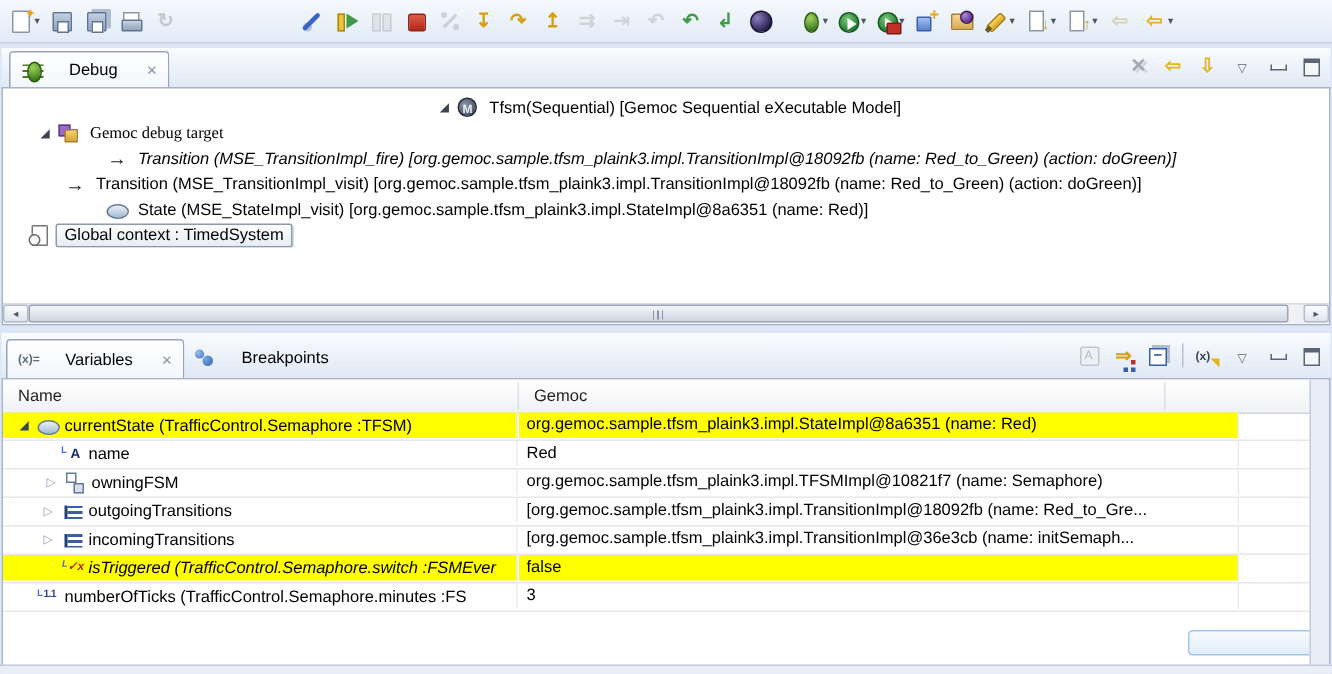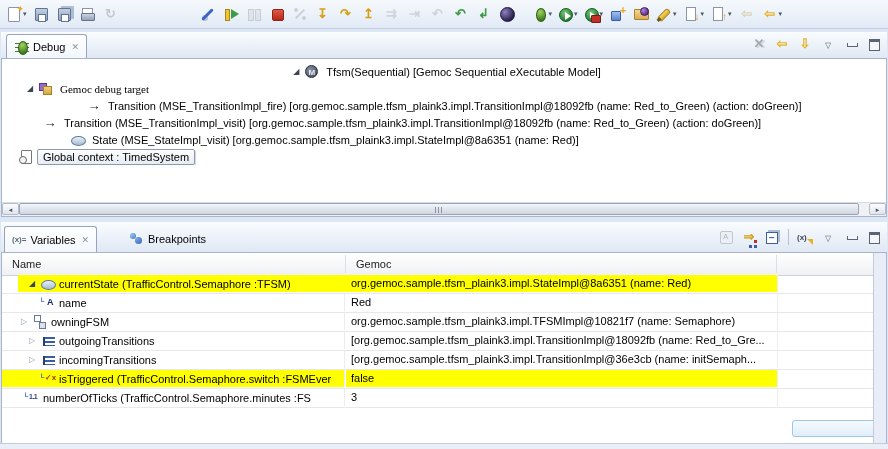--- a/index.html
+++ b/index.html
@@ -107,21 +107,21 @@
     background:#fff;border:1px solid #3a5fa8;box-shadow:2px -2px 0 #aebdd2;}
   .ic-collapseall::after{content:"−";position:absolute;left:5px;top:1px;font-size:10px;color:#3a5fa8;font-weight:bold;}
   .ic-watch::before{content:"(x)";position:absolute;left:0;top:1px;font-size:8px;font-weight:bold;color:#3c4452;}
   .ic-watch::after{content:"";position:absolute;right:0px;bottom:0px;width:0;height:0;
     border-top:6px solid #e4b424;border-left:6px solid transparent;}
 
   
   .debug-view{position:absolute;left:1px;top:32px;width:886px;height:185px;}
   .tabrow{position:relative;height:26px;
     background:linear-gradient(#fafcfe,#dfe8f4);border-bottom:1px solid #a2adc2;}
-  .tab{position:absolute;top:2px;height:24px;display:flex;align-items:center;gap:4px;
+  .tab{position:absolute;top:2px;height:24px;display:flex;align-items:center;gap:17px;
     padding:0 7px;box-sizing:border-box;}
   .tab.active{background:linear-gradient(#ffffff,#f2f6fb);border:1px solid #98a4bc;border-bottom:none;
     border-radius:3px 3px 0 0;z-index:2;}
   .tablabel{font-size:11px;}
   .tabclose{font-size:9px;color:#8a93a4;margin-left:2px;}
   .viewbar{position:absolute;right:4px;top:3px;display:flex;align-items:center;gap:5px;}
   .vbtn{width:18px;height:18px;display:flex;align-items:center;justify-content:center;}
   .viewbody{position:absolute;left:0;top:26px;width:886px;height:159px;background:#fff;
     border:1px solid #a9b4c9;box-sizing:border-box;overflow:hidden;}
   .tree{position:absolute;left:0;top:4px;width:884px;}
@@ -179,21 +179,21 @@
   .varsbody{position:absolute;left:0;top:30px;width:886px;height:197px;background:#fff;
     border:1px solid #a9b4c9;border-bottom:none;box-sizing:border-box;overflow:hidden;}
   .thead{position:absolute;left:0;top:0;width:873px;height:22px;
     background:linear-gradient(#ffffff,#f0f1f4);border-bottom:1px solid #cfd2d8;}
   .thcell{position:absolute;top:0;height:22px;line-height:22px;padding-left:10px;color:#222;}
   .thsep{position:absolute;top:2px;width:1px;height:18px;background:#dcdee4;}
   .vrows{position:absolute;left:0;top:22px;width:873px;}
   .vrow{position:relative;height:18px;border-bottom:1px solid #e7e8ec;}
   .vcell-name{position:absolute;left:0;top:0;width:343px;height:17px;display:flex;align-items:center;
     white-space:nowrap;overflow:hidden;border-right:1px solid #ececf0;box-sizing:border-box;}
-  .vcell-val{position:absolute;left:344px;top:0;width:432px;height:17px;line-height:17px;padding-left:5px;
+  .vcell-val{position:absolute;left:344px;top:0;width:480px;height:17px;line-height:17px;padding-left:5px;
     white-space:nowrap;overflow:hidden;border-right:1px solid #ececf0;box-sizing:border-box;}
   .vrow.hl .vcell-name,.vrow.hl .vcell-val{background:var(--hl,#ffff00);}
   .ricon{display:inline-block;width:16px;height:16px;flex:0 0 16px;position:relative;margin-right:3px;}
   .ri-attribute::before,.ri-boolean-attribute::before,.ri-numeric-attribute::before{
     content:"ᴸ";position:absolute;left:1px;top:1px;font-size:9px;color:#4a6ad8;font-weight:bold;}
   .ri-attribute::after{content:"A";position:absolute;left:7px;top:2px;font-size:9px;font-weight:bold;color:#1a2a6c;}
   .ri-boolean-attribute::after{content:"✓x";position:absolute;left:5px;top:2px;font-size:8px;font-weight:bold;color:#b02818;}
   .ri-numeric-attribute::after{content:"1.1";position:absolute;left:5px;top:3px;font-size:7px;font-weight:bold;
     color:#28468c;letter-spacing:-.5px;}
   .ri-reference::before{content:"";position:absolute;left:2px;top:1px;width:5px;height:5px;background:#fff;border:1px solid #6a7898;}
@@ -344,21 +344,21 @@
           <div class="trow" style="padding-left: 4px; justify-content: center;">
             <span class="exp open"></span>
             <span class="ticon ti-engine"></span>
             <span class="tlabel">Tfsm(Sequential) [Gemoc Sequential eXecutable Model]</span>
           </div>
           <div class="trow" style="padding-left: 20px; font-family: Liberation Serif, serif;">
             <span class="exp open"></span>
             <span class="ticon ti-target"></span>
             <span class="tlabel">Gemoc debug target</span>
           </div>
-          <div class="trow" style="padding-left: 68px;">
+          <div class="trow" style="padding-left: 52px; font-style: italic;">
             <span class="exp"></span>
             <span class="ticon ti-transition-arrow"></span>
             <span class="tlabel">Transition (MSE_TransitionImpl_fire) [org.gemoc.sample.tfsm_plaink3.impl.TransitionImpl@18092fb (name: Red_to_Green) (action: doGreen)]</span>
           </div>
           <div class="trow" style="padding-left: 24px;">
             <span class="exp"></span>
             <span class="ticon ti-transition-arrow"></span>
             <span class="tlabel">Transition (MSE_TransitionImpl_visit) [org.gemoc.sample.tfsm_plaink3.impl.TransitionImpl@18092fb (name: Red_to_Green) (action: doGreen)]</span>
           </div>
           <div class="trow" style="padding-left: 52px;">
@@ -418,37 +418,37 @@
     </div>
     <div class="varsbody">
       <div class="thead">
         <div class="thcell" style="left:0;width:333px;">Name</div>
         <div class="thcell" style="left:344px;width:420px;">Gemoc</div>
         <div class="thsep" style="left:343px;"></div>
         <div class="thsep" style="left:774px;"></div>
       </div>
       <div class="vrows" id="varRows">
           <div class="vrow hl">
-            <div class="vcell-name" style="padding-left: 6px; margin-left: 16px;">
+            <div class="vcell-name" style="padding-left: 6px;">
               <span class="exp open"></span>
               <span class="ricon ri-state-oval"></span>
               <span>currentState (TrafficControl.Semaphore :TFSM)</span>
             </div>
             <div class="vcell-val">org.gemoc.sample.tfsm_plaink3.impl.StateImpl@8a6351 (name: Red)</div>
           </div>
           <div class="vrow">
             <div class="vcell-name" style="padding-left: 22px;">
               <span class="exp"></span>
               <span class="ricon ri-attribute"></span>
               <span>name</span>
             </div>
             <div class="vcell-val">Red</div>
           </div>
           <div class="vrow">
-            <div class="vcell-name" style="padding-left: 14px;">
+            <div class="vcell-name" style="padding-left: 24px;">
               <span class="exp closed"></span>
               <span class="ricon ri-reference"></span>
               <span>owningFSM</span>
             </div>
             <div class="vcell-val">org.gemoc.sample.tfsm_plaink3.impl.TFSMImpl@10821f7 (name: Semaphore)</div>
           </div>
           <div class="vrow">
             <div class="vcell-name" style="padding-left: 22px;">
               <span class="exp closed"></span>
               <span class="ricon ri-list"></span>
@@ -458,21 +458,21 @@
           </div>
           <div class="vrow">
             <div class="vcell-name" style="padding-left: 22px;">
               <span class="exp closed"></span>
               <span class="ricon ri-list"></span>
               <span>incomingTransitions</span>
             </div>
             <div class="vcell-val">[org.gemoc.sample.tfsm_plaink3.impl.TransitionImpl@36e3cb (name: initSemaph...</div>
           </div>
           <div class="vrow hl">
-            <div class="vcell-name" style="padding-left: 22px;">
+            <div class="vcell-name" style="padding-left: 22px; font-style: italic;">
               <span class="exp"></span>
               <span class="ricon ri-boolean-attribute"></span>
               <span>isTriggered (TrafficControl.Semaphore.switch :FSMEver</span>
             </div>
             <div class="vcell-val">false</div>
           </div>
           <div class="vrow">
             <div class="vcell-name" style="padding-left: 6px;">
               <span class="exp"></span>
               <span class="ricon ri-numeric-attribute"></span>

